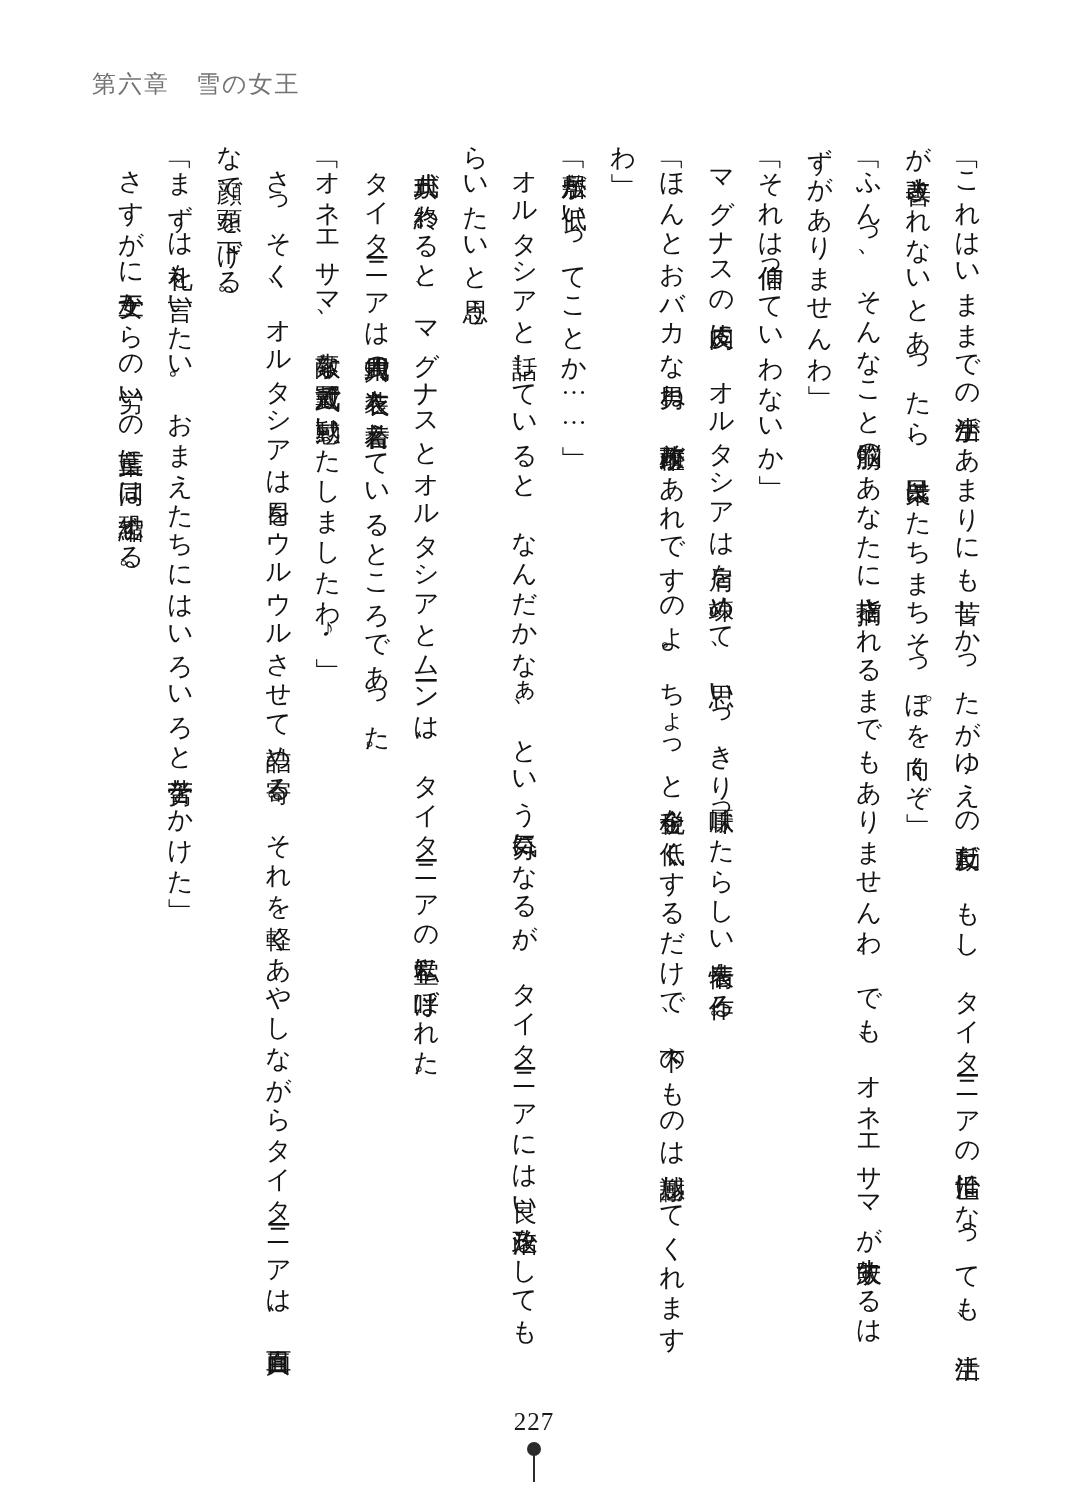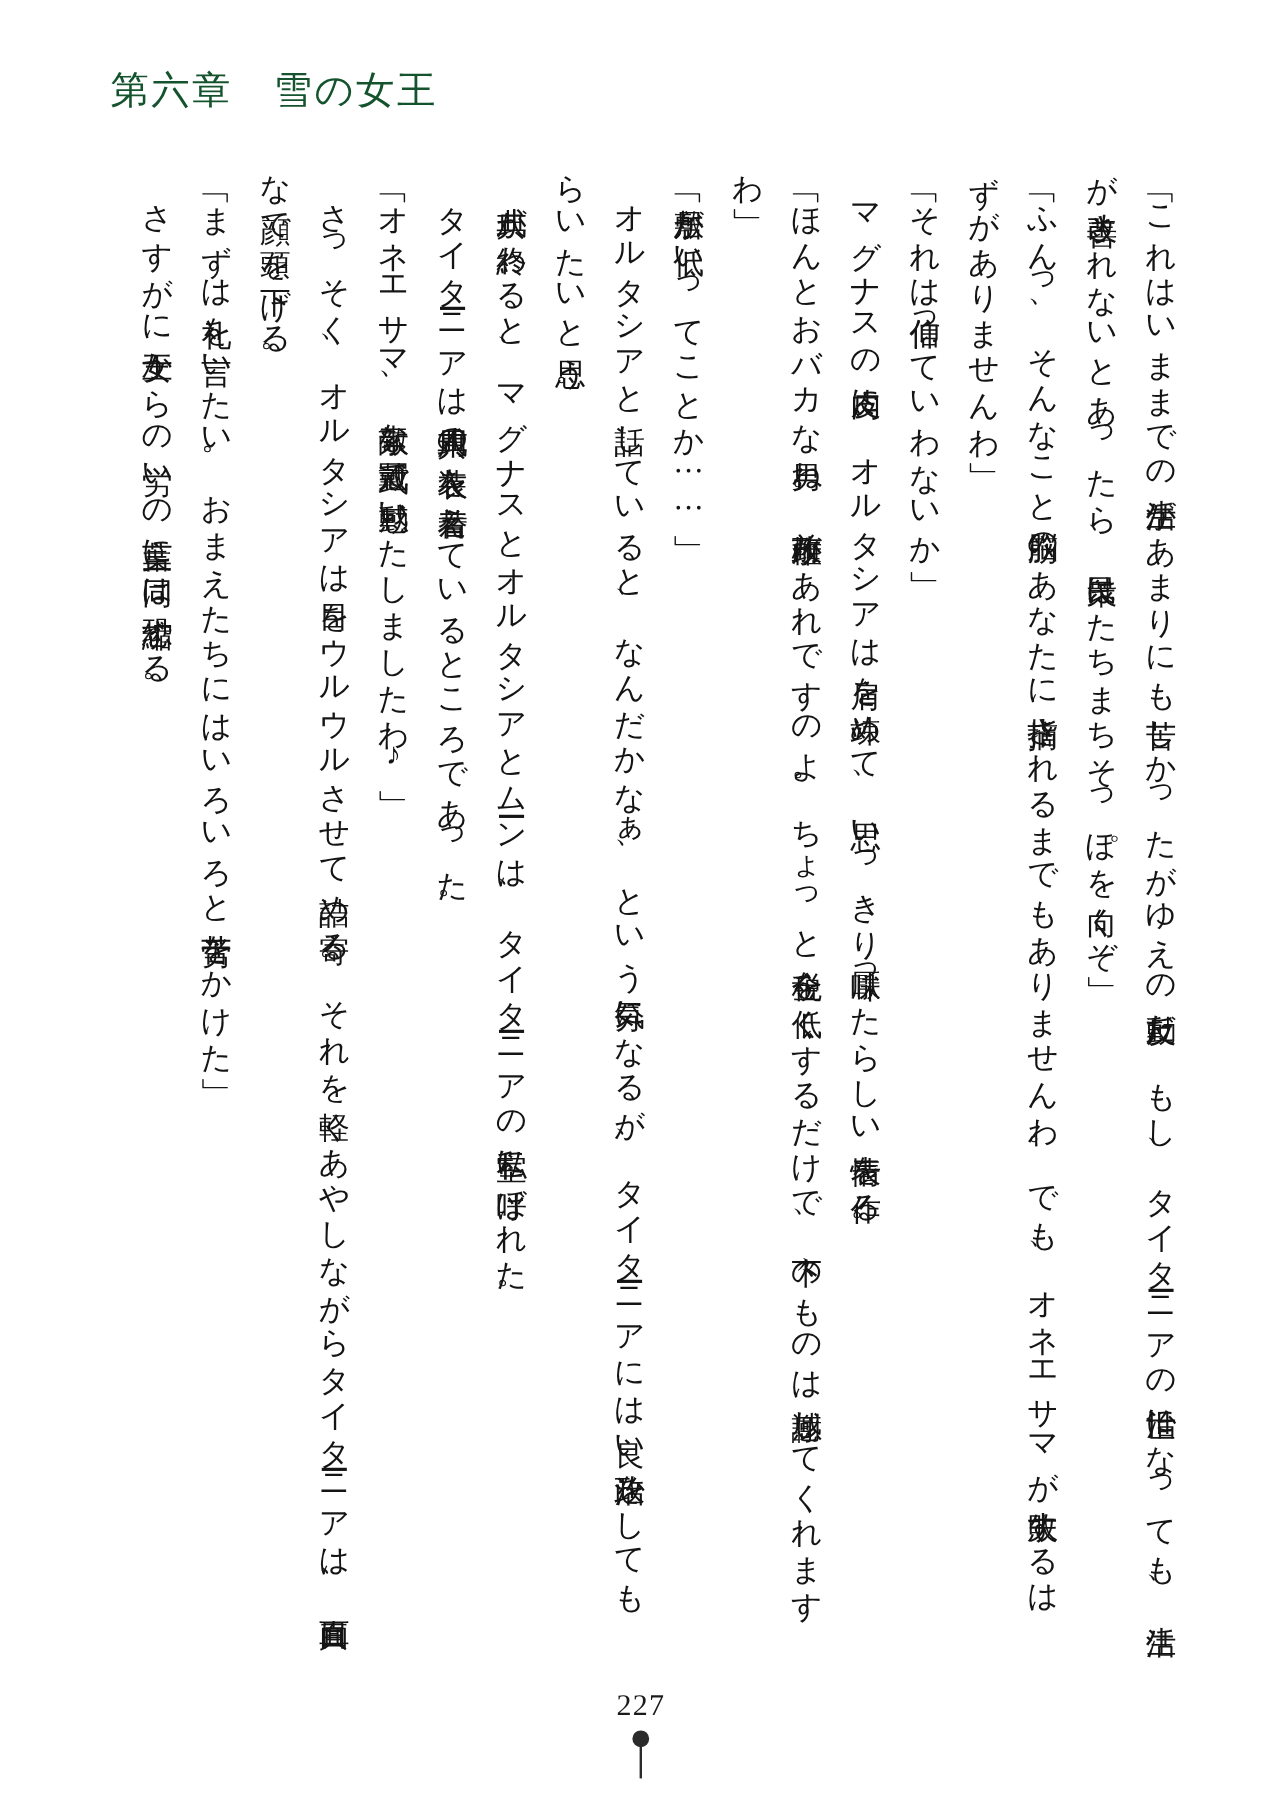--- a/index.html
+++ b/index.html
@@ -12,25 +12,25 @@
     width: 1068px;
     height: 1500px;
     background: #ffffff;
     overflow: hidden;
     font-family: "Liberation Serif", "DejaVu Serif", serif;
     color: #1a1a1a;
   }
   
   .running-head {
     position: absolute;
-    top: 54px;
+    top: 68px;
     left: 92px;
-    font-size: 32px;
+    font-size: 24px;
     letter-spacing: 2px;
-    color: #14532d;
+    color: #737373;
     white-space: nowrap;
   }
   
   .body-text {
     position: absolute;
     top: 128px;
     right: 76px;
     width: 880px;
     height: 1230px;
     writing-mode: vertical-rl;

